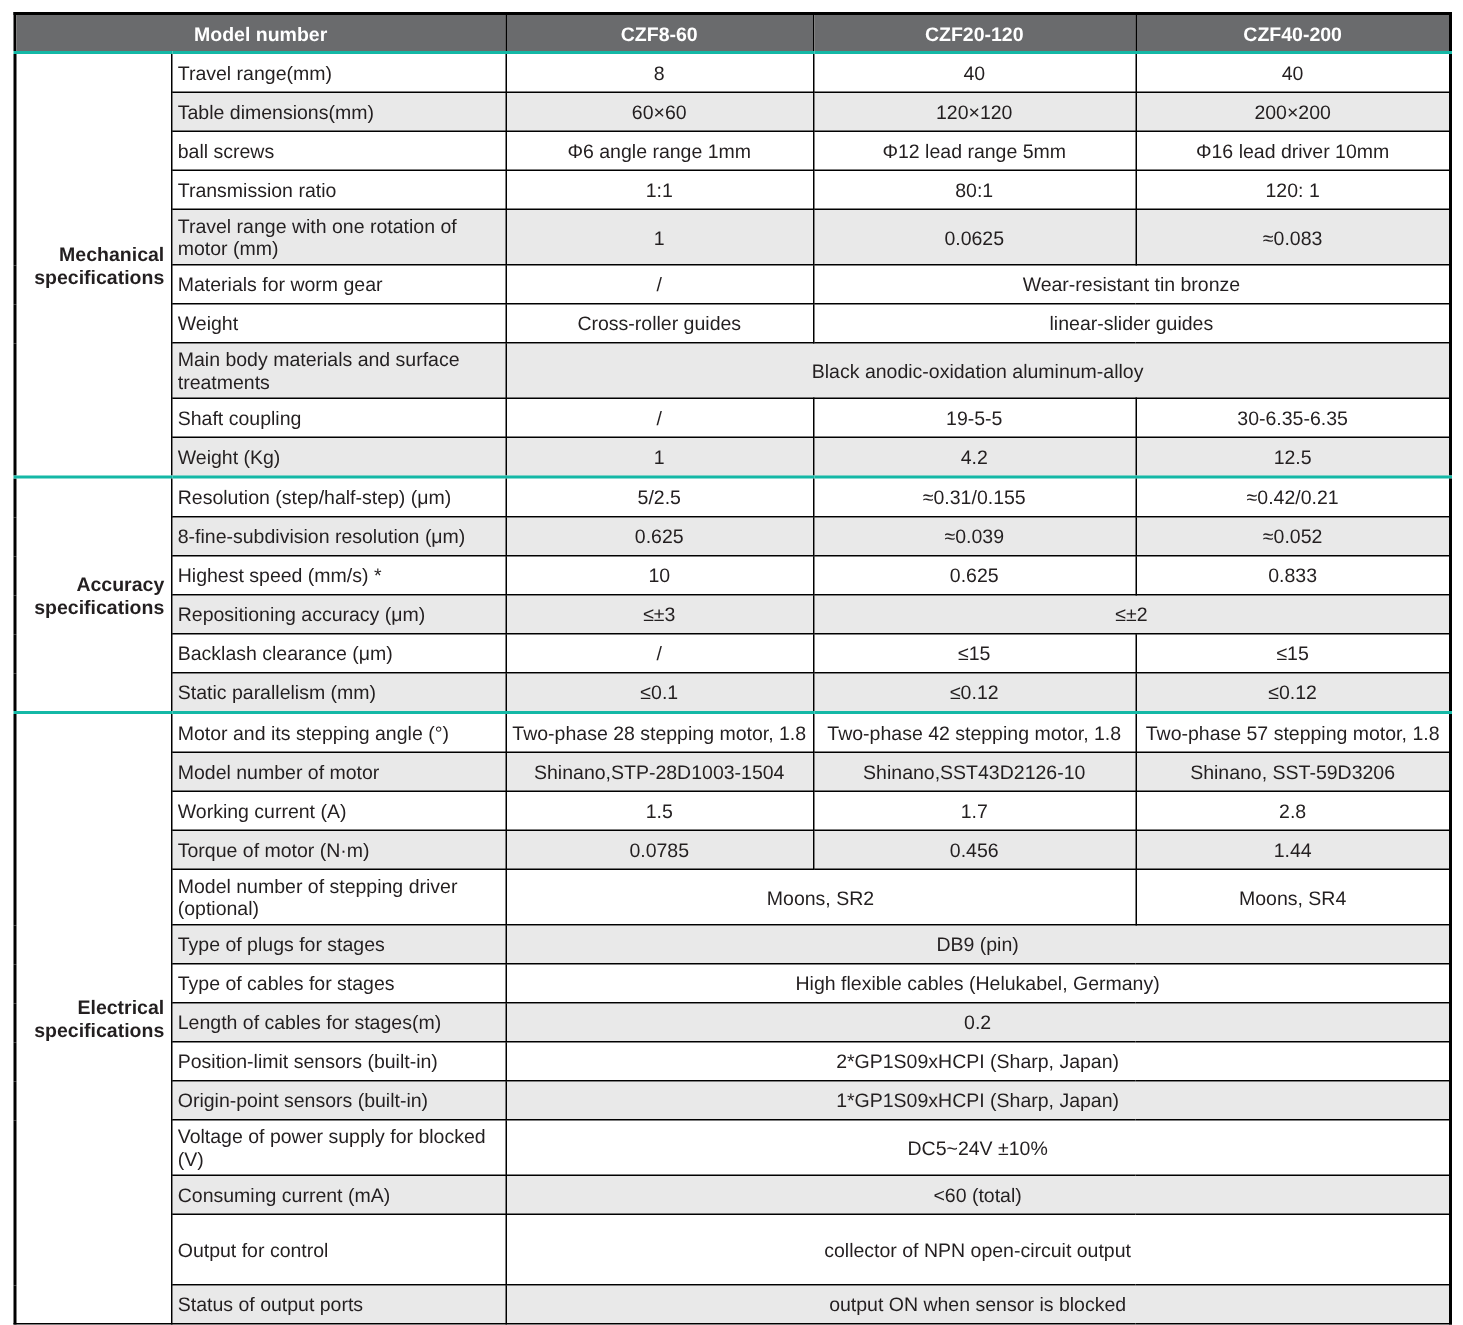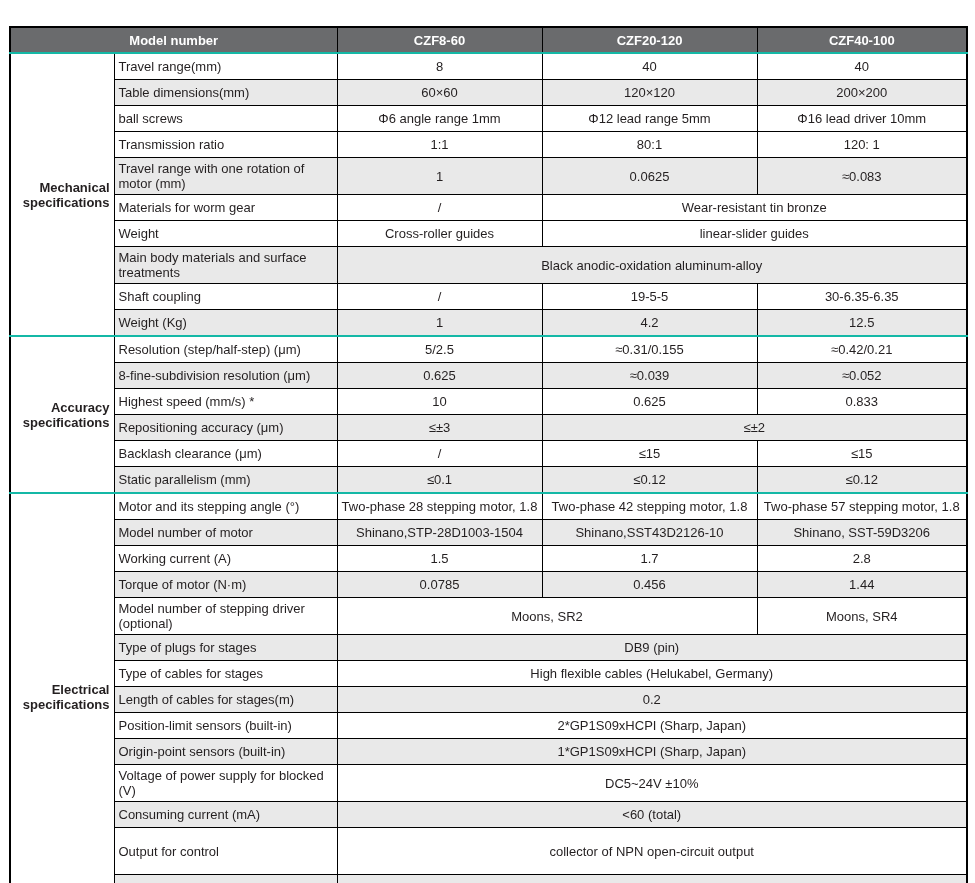--- a/index.html
+++ b/index.html
@@ -6,21 +6,21 @@
     margin: 0;
     padding: 0;
     background: #ffffff;
     font-family: "Liberation Sans", sans-serif;
     color: #231f20;
   }
   .page {
     width: 975px;
     height: 883px;
     box-sizing: border-box;
-    padding: 26px 9px;
+    padding: 8px 9px;
     background: #ffffff;
   }
   table.spec {
     border-collapse: collapse;
     width: 957px;
     table-layout: fixed;
     border: 2px solid #000000;
   }
   table.spec th,
   table.spec td {
@@ -77,21 +77,21 @@
       <col style="width:223px">
       <col style="width:205px">
       <col style="width:215px">
       <col style="width:210px">
     </colgroup>
     <thead>
       <tr>
         <th class="hdr" colspan="2">Model number</th>
         <th class="hdr">CZF8-60</th>
         <th class="hdr">CZF20-120</th>
-        <th class="hdr">CZF40-100</th>
+        <th class="hdr">CZF40-200</th>
       </tr>
     </thead>
     <tbody>
         <tr class="section-start">
           <td class="group-cell" rowspan="10">Mechanical specifications</td>
           <td class="param-cell">Travel range(mm)</td>
           <td class="value-cell">8</td>
           <td class="value-cell">40</td>
           <td class="value-cell">40</td>
         </tr>

